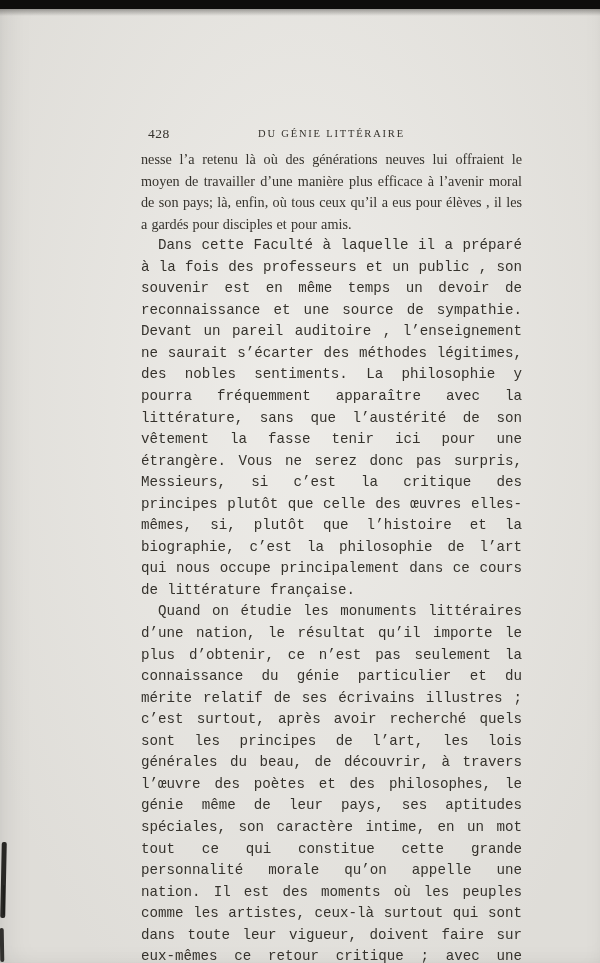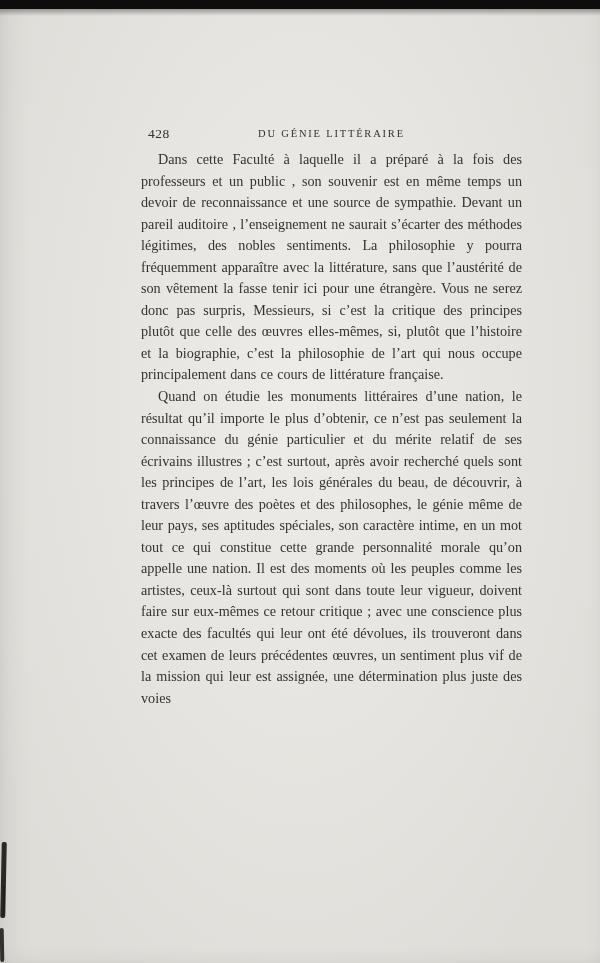--- a/index.html
+++ b/index.html
@@ -74,34 +74,35 @@
     position: absolute;
     top: 149px;
     left: 141px;
     width: 381px;
     font-size: 14.2px;
     line-height: 21.55px;
     text-align: justify;
     word-spacing: 0.6px;
   }
   .body-text p { margin: 0; }
-  .body-text p.indent { text-indent: 17px; }
+  .body-text p.indent { text-indent: 17px; font-family: Liberation Mono, monospace; }
   .body-text p.section-gap { }
 </style>
 </head>
 <body>
 
 <div class="paper">
   <div class="scan-edge-top"></div>
   <div class="smudge a"></div>
   <div class="smudge b"></div>
   <div class="smudge c"></div>
 
   <div class="page-header">
     <span class="page-number">428</span>
     <span class="running-title">DU GÉNIE LITTÉRAIRE</span>
   </div>
 
   <div class="body-text">
+    <p>nesse l’a retenu là où des générations neuves lui offraient le moyen de travailler d’une manière plus efficace à l’avenir moral de son pays; là, enfin, où tous ceux qu’il a eus pour élèves , il les a gardés pour disciples et pour amis.</p>
     <p class="indent">Dans cette Faculté à laquelle il a préparé à la fois des professeurs et un public , son souvenir est en même temps un devoir de reconnaissance et une source de sympathie. Devant un pareil auditoire , l’enseignement ne saurait s’écarter des méthodes légitimes, des nobles sentiments. La philosophie y pourra fréquemment apparaître avec la littérature, sans que l’austérité de son vêtement la fasse tenir ici pour une étrangère. Vous ne serez donc pas surpris, Messieurs, si c’est la critique des principes plutôt que celle des œuvres elles-mêmes, si, plutôt que l’histoire et la biographie, c’est la philosophie de l’art qui nous occupe principalement dans ce cours de littérature française.</p>
     <p class="indent section-gap">Quand on étudie les monuments littéraires d’une nation, le résultat qu’il importe le plus d’obtenir, ce n’est pas seulement la connaissance du génie particulier et du mérite relatif de ses écrivains illustres ; c’est surtout, après avoir recherché quels sont les principes de l’art, les lois générales du beau, de découvrir, à travers l’œuvre des poètes et des philosophes, le génie même de leur pays, ses aptitudes spéciales, son caractère intime, en un mot tout ce qui constitue cette grande personnalité morale qu’on appelle une nation. Il est des moments où les peuples comme les artistes, ceux-là surtout qui sont dans toute leur vigueur, doivent faire sur eux-mêmes ce retour critique ; avec une conscience plus exacte des facultés qui leur ont été dévolues, ils trouveront dans cet examen de leurs précédentes œuvres, un sentiment plus vif de la mission qui leur est assignée, une détermination plus juste des voies</p>
   </div>
 </div>
 
 </body></html>

